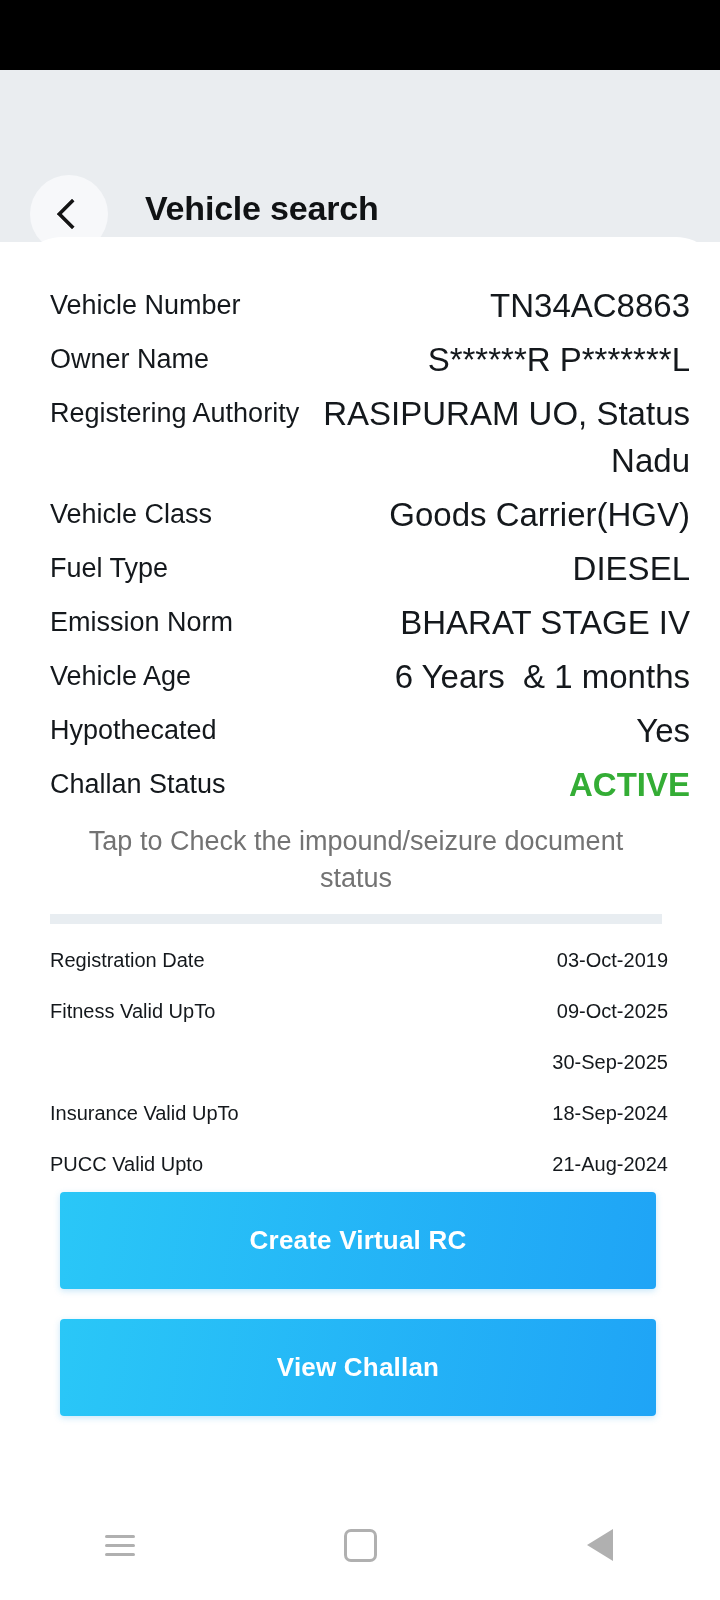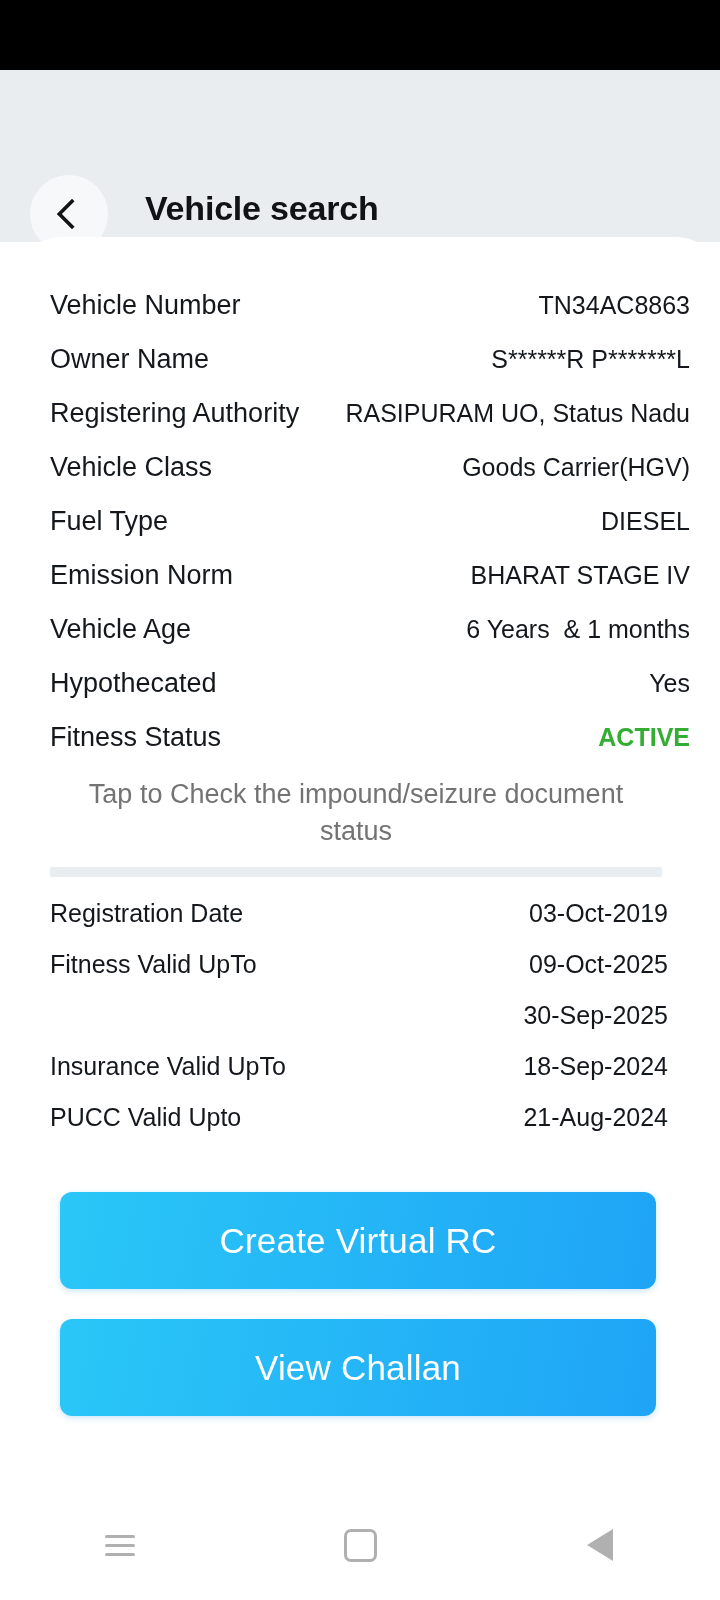--- a/index.html
+++ b/index.html
@@ -94,21 +94,21 @@
     min-height: 47px;
   }
   .detail-label {
     font-size: 27px;
     color: #14181c;
     line-height: 47px;
     white-space: nowrap;
     flex: 0 0 auto;
   }
   .detail-value {
-    font-size: 25px;
+    font-size: 33px;
     color: #14181c;
     line-height: 47px;
     text-align: right;
     flex: 1 1 auto;
     white-space: pre-wrap;
   }
   .detail-value.status-active {
     color: #34ad35;
     font-weight: 700;
   }
@@ -134,40 +134,40 @@
     margin-top: 11px;
     width: 618px;
   }
   .dates-list .detail-row {
     min-height: 51px;
     padding-bottom: 0;
   }
   .dates-list .detail-label,
   .dates-list .detail-value {
     line-height: 51px;
-    font-size: 25px;
+    font-size: 20px;
   }
 
   
   .actions {
     position: absolute;
     left: 44px; top: 955px;
     width: 596px;
   }
   .action-button {
     display: block;
     width: 596px;
     height: 97px;
     border: none;
-    border-radius: 12px;
+    border-radius: 4px;
     background: linear-gradient(100deg, #2ac7f7 0%, #1fa4f6 100%);
     color: #ffffff;
     font-family: "Liberation Sans", sans-serif;
-    font-size: 35px;
-    font-weight: 400;
+    font-size: 26px;
+    font-weight: 700;
     letter-spacing: 0.2px;
     cursor: pointer;
     box-shadow: 0 2px 6px rgba(40,160,230,0.25);
   }
   .action-button + .action-button {
     margin-top: 30px;
   }
 
   
   .nav-bar {
@@ -263,21 +263,21 @@
         <div class="detail-label">Vehicle Age</div>
         <div class="detail-value">6 Years  &amp; 1 months</div>
       </div>
 
       <div class="detail-row">
         <div class="detail-label">Hypothecated</div>
         <div class="detail-value">Yes</div>
       </div>
 
       <div class="detail-row">
-        <div class="detail-label">Fitness Status</div>
+        <div class="detail-label">Challan Status</div>
         <div class="detail-value status-active">ACTIVE</div>
       </div>
 
       <div class="impound-link">Tap to Check the impound/seizure document status</div>
 
       <div class="section-divider"></div>
 
       <div class="dates-list">
 
         <div class="detail-row">

